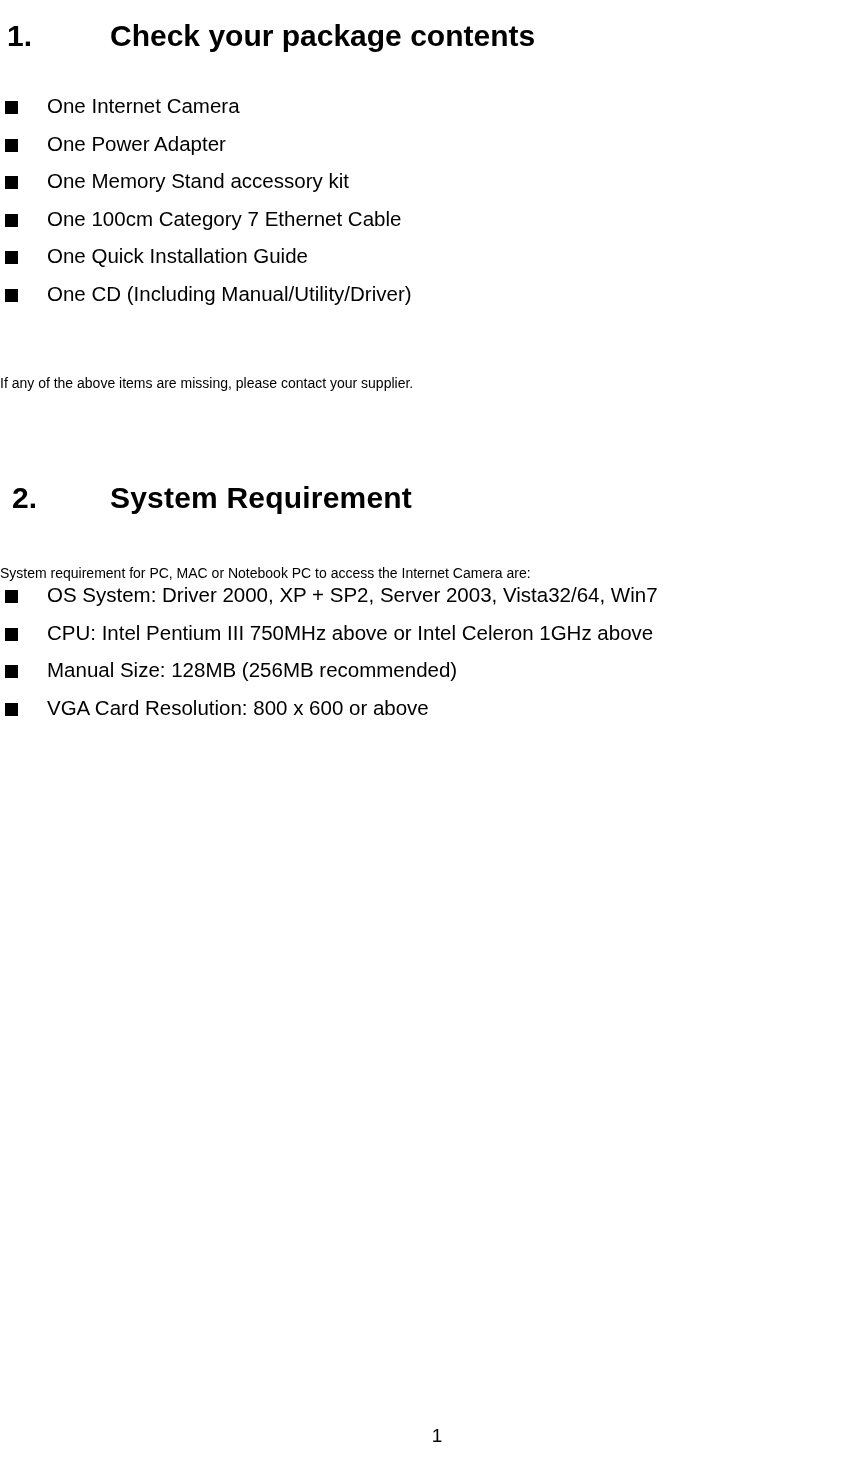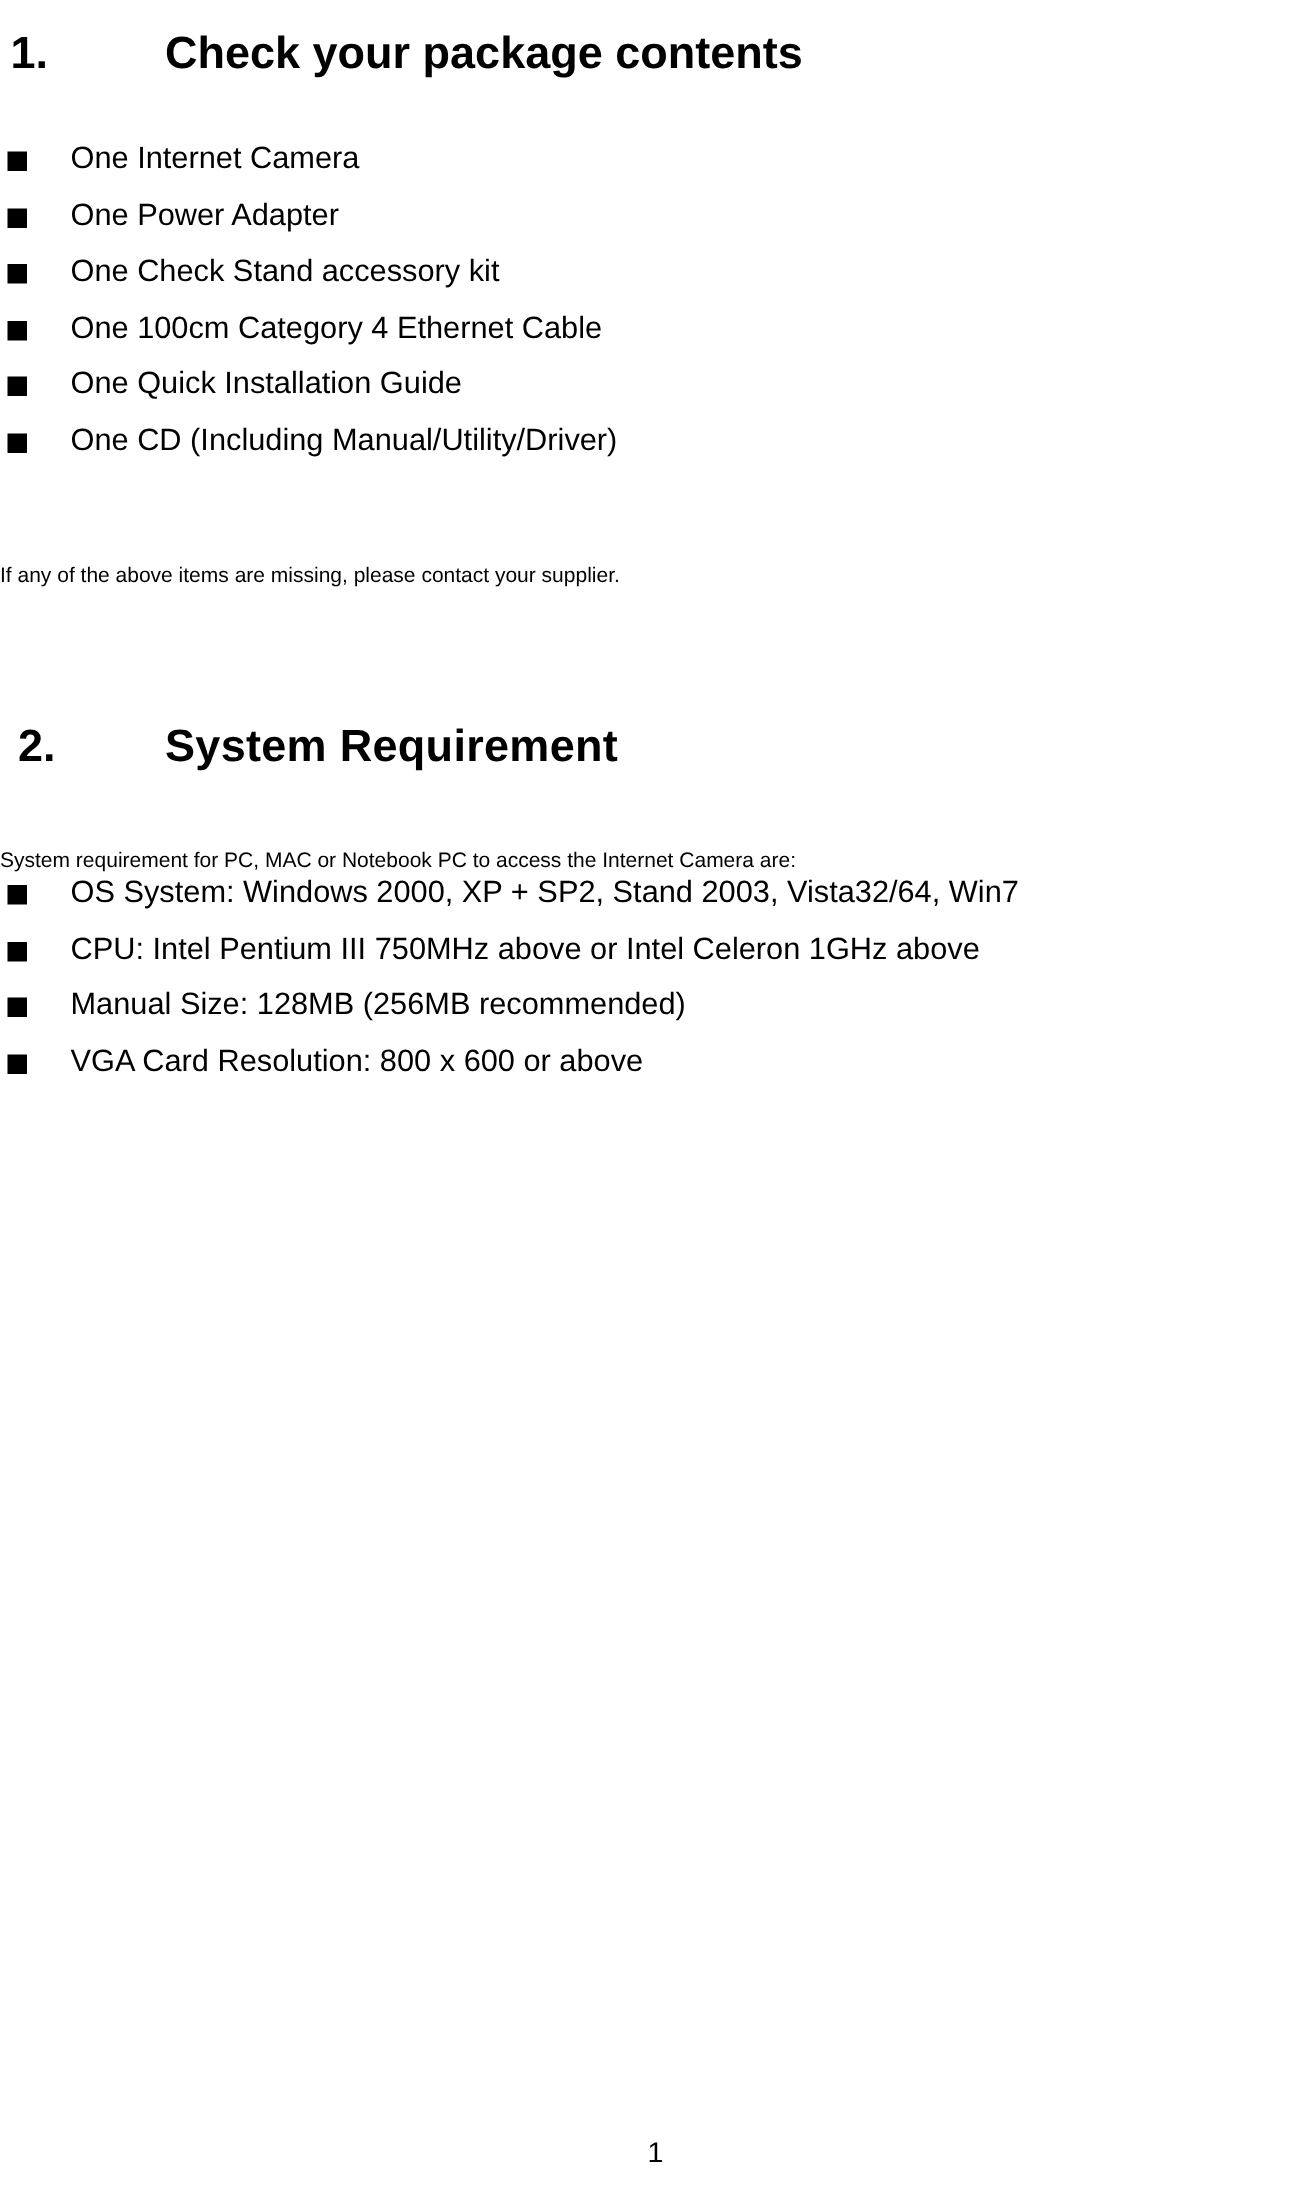--- a/index.html
+++ b/index.html
@@ -122,25 +122,25 @@
     <li class="bullet-item">
       <span class="bullet-marker"></span>
       <span class="bullet-text">One Internet Camera</span>
     </li>
     <li class="bullet-item">
       <span class="bullet-marker"></span>
       <span class="bullet-text">One Power Adapter</span>
     </li>
     <li class="bullet-item">
       <span class="bullet-marker"></span>
-      <span class="bullet-text">One Check Stand accessory kit</span>
+      <span class="bullet-text">One Memory Stand accessory kit</span>
     </li>
     <li class="bullet-item">
       <span class="bullet-marker"></span>
-      <span class="bullet-text">One 100cm Category 4 Ethernet Cable</span>
+      <span class="bullet-text">One 100cm Category 7 Ethernet Cable</span>
     </li>
     <li class="bullet-item">
       <span class="bullet-marker"></span>
       <span class="bullet-text">One Quick Installation Guide</span>
     </li>
     <li class="bullet-item">
       <span class="bullet-marker"></span>
       <span class="bullet-text">One CD (Including Manual/Utility/Driver)</span>
     </li>
   </ul>
@@ -149,21 +149,21 @@
 
   <h1 class="section-heading" id="heading-2">
     <span class="sec-num">2.</span><span class="sec-title">System Requirement</span>
   </h1>
 
   <p class="para" id="sysreq-intro">System requirement for PC, MAC or Notebook PC to access the Internet Camera are:</p>
 
   <ul class="bullet-list" id="requirements-list">
     <li class="bullet-item">
       <span class="bullet-marker"></span>
-      <span class="bullet-text">OS System: Windows 2000, XP + SP2, Stand 2003, Vista32/64, Win7</span>
+      <span class="bullet-text">OS System: Driver 2000, XP + SP2, Server 2003, Vista32/64, Win7</span>
     </li>
     <li class="bullet-item">
       <span class="bullet-marker"></span>
       <span class="bullet-text">CPU: Intel Pentium III 750MHz above or Intel Celeron 1GHz above</span>
     </li>
     <li class="bullet-item">
       <span class="bullet-marker"></span>
       <span class="bullet-text">Manual Size: 128MB (256MB recommended)</span>
     </li>
     <li class="bullet-item">

